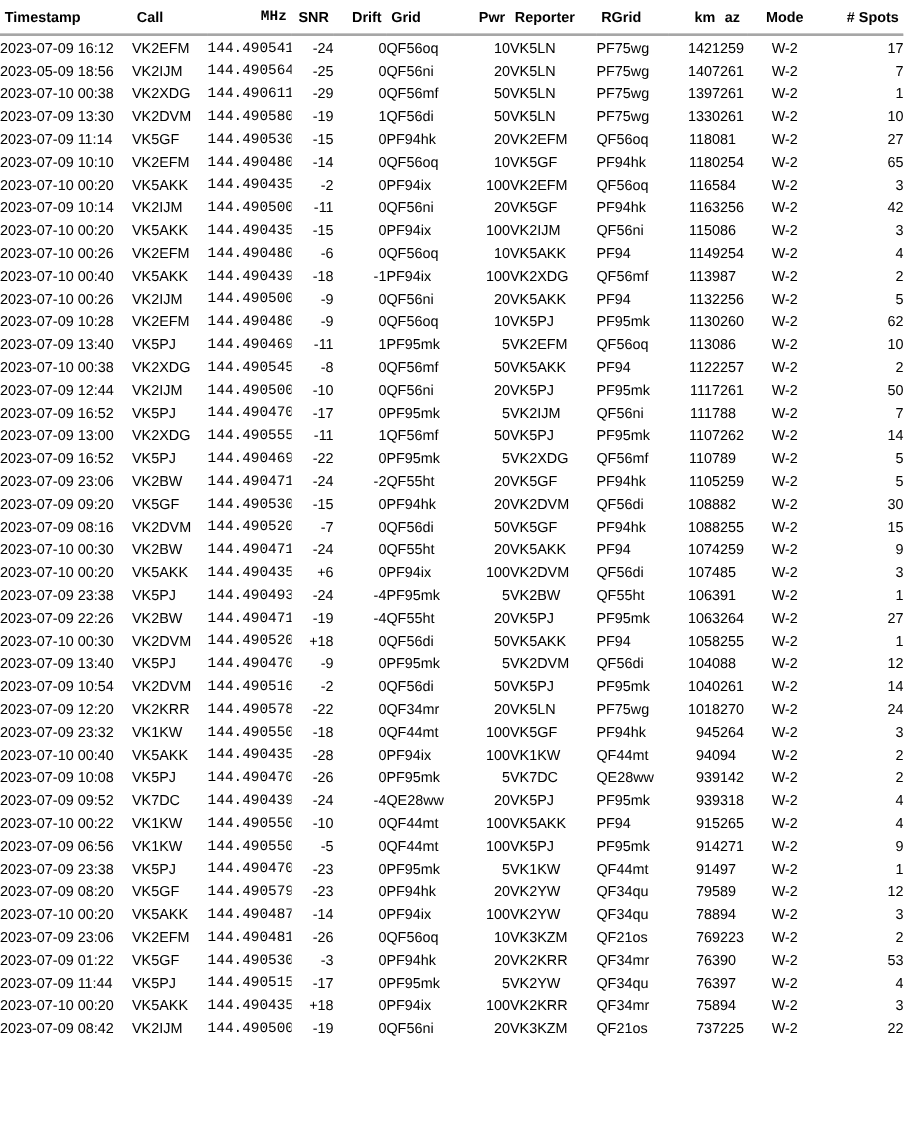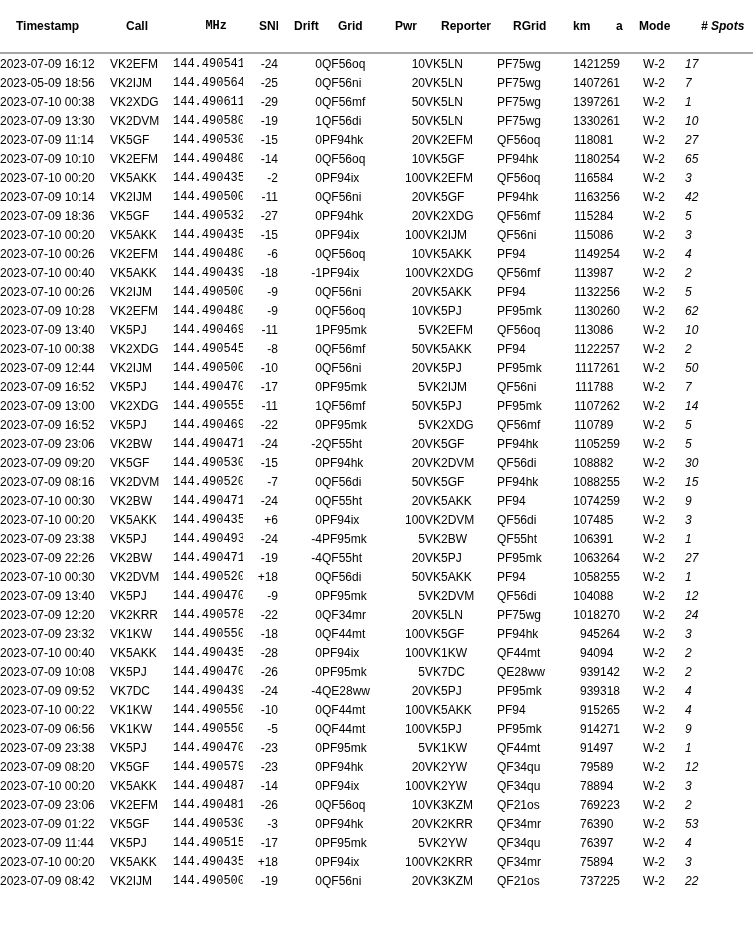--- a/index.html
+++ b/index.html
@@ -18,21 +18,21 @@
     border-collapse: collapse;
     table-layout: fixed;
     width: 753px;
     font-size: 12px;
     color: #000000;
   }
   table.spots th {
     font-weight: bold;
     height: 20px;
     border-bottom: 2px solid #a6a6a6;
-    padding: 16px;
+    padding: 4px;
     white-space: nowrap;
     overflow: hidden;
     vertical-align: middle;
   }
   table.spots td {
     height: 19px;
     padding: 0;
     white-space: nowrap;
     overflow: hidden;
     vertical-align: middle;
@@ -43,21 +43,21 @@
   .col-mhz       { text-align: right;  padding-left: 7px; font-family: Liberation Mono, monospace; }
   .col-snr       { text-align: right; }
   .col-drift     { text-align: right; }
   .col-grid      { text-align: left;  padding-left: 13px; }
   .col-pwr       { text-align: right; }
   .col-reporter  { text-align: left;  padding-left: 13px; }
   .col-rgrid     { text-align: left;  padding-left: 13px; }
   .col-km        { text-align: right; padding-right: 6px; }
   .col-az        { text-align: left; }
   .col-mode      { text-align: center; }
-  .col-spots     { padding-right: 18px; font-style: italic; }
+  .col-spots     { text-align: right; padding-right: 18px; }
 </style>
 </head>
 <body>
 
 <div class="spots-wrap">
   <table class="spots">
     <colgroup>
       <col style="width:110px">
       <col style="width:63px">
       <col style="width:70px">
@@ -204,35 +204,20 @@
           <td class="col-grid">QF56ni</td>
           <td class="col-pwr">20</td>
           <td class="col-reporter">VK5GF</td>
           <td class="col-rgrid">PF94hk</td>
           <td class="col-km">1163</td>
           <td class="col-az">256</td>
           <td class="col-mode">W-2</td>
           <td class="col-spots">42</td>
         </tr>
         <tr>
-          <td class="col-timestamp">2023-07-09 18:36</td>
-          <td class="col-call">VK5GF</td>
-          <td class="col-mhz">144.490532</td>
-          <td class="col-snr">-27</td>
-          <td class="col-drift">0</td>
-          <td class="col-grid">PF94hk</td>
-          <td class="col-pwr">20</td>
-          <td class="col-reporter">VK2XDG</td>
-          <td class="col-rgrid">QF56mf</td>
-          <td class="col-km">1152</td>
-          <td class="col-az">84</td>
-          <td class="col-mode">W-2</td>
-          <td class="col-spots">5</td>
-        </tr>
-        <tr>
           <td class="col-timestamp">2023-07-10 00:20</td>
           <td class="col-call">VK5AKK</td>
           <td class="col-mhz">144.490435</td>
           <td class="col-snr">-15</td>
           <td class="col-drift">0</td>
           <td class="col-grid">PF94ix</td>
           <td class="col-pwr">100</td>
           <td class="col-reporter">VK2IJM</td>
           <td class="col-rgrid">QF56ni</td>
           <td class="col-km">1150</td>
@@ -519,20 +504,35 @@
           <td class="col-grid">PF95mk</td>
           <td class="col-pwr">5</td>
           <td class="col-reporter">VK2DVM</td>
           <td class="col-rgrid">QF56di</td>
           <td class="col-km">1040</td>
           <td class="col-az">88</td>
           <td class="col-mode">W-2</td>
           <td class="col-spots">12</td>
         </tr>
         <tr>
+          <td class="col-timestamp">2023-07-09 10:54</td>
+          <td class="col-call">VK2DVM</td>
+          <td class="col-mhz">144.490516</td>
+          <td class="col-snr">-2</td>
+          <td class="col-drift">0</td>
+          <td class="col-grid">QF56di</td>
+          <td class="col-pwr">50</td>
+          <td class="col-reporter">VK5PJ</td>
+          <td class="col-rgrid">PF95mk</td>
+          <td class="col-km">1040</td>
+          <td class="col-az">261</td>
+          <td class="col-mode">W-2</td>
+          <td class="col-spots">14</td>
+        </tr>
+        <tr>
           <td class="col-timestamp">2023-07-09 12:20</td>
           <td class="col-call">VK2KRR</td>
           <td class="col-mhz">144.490578</td>
           <td class="col-snr">-22</td>
           <td class="col-drift">0</td>
           <td class="col-grid">QF34mr</td>
           <td class="col-pwr">20</td>
           <td class="col-reporter">VK5LN</td>
           <td class="col-rgrid">PF75wg</td>
           <td class="col-km">1018</td>

